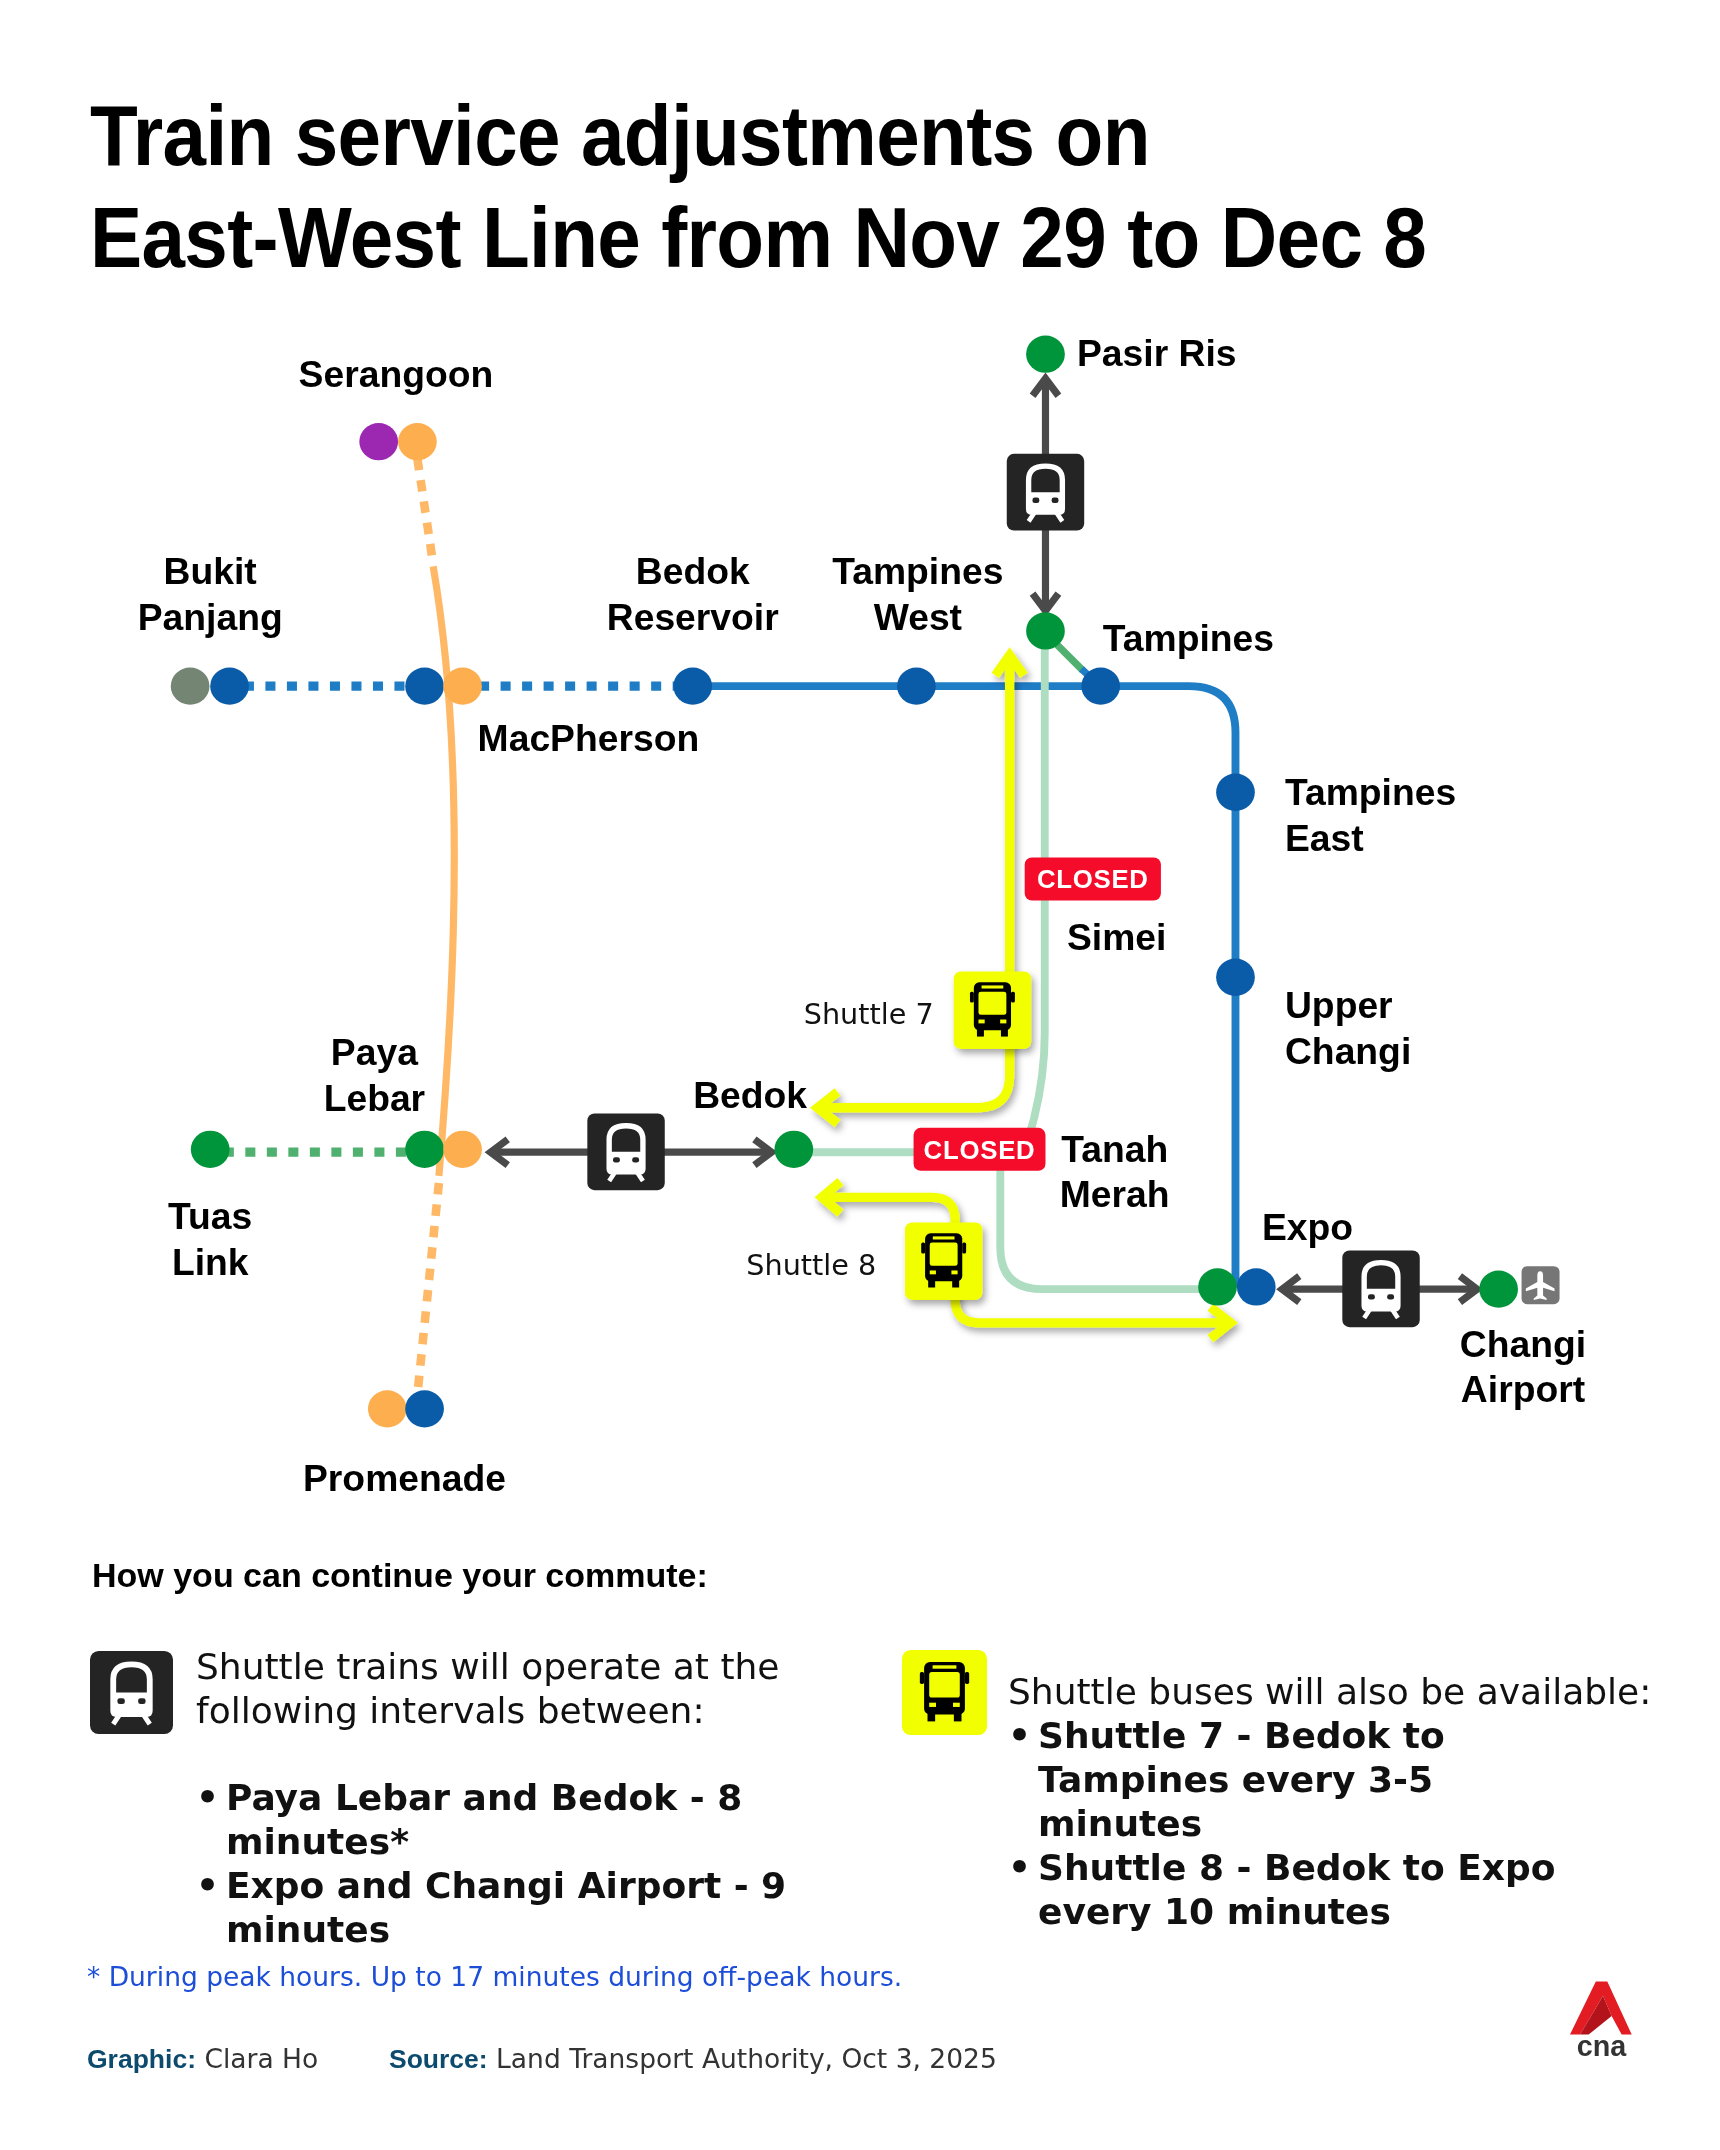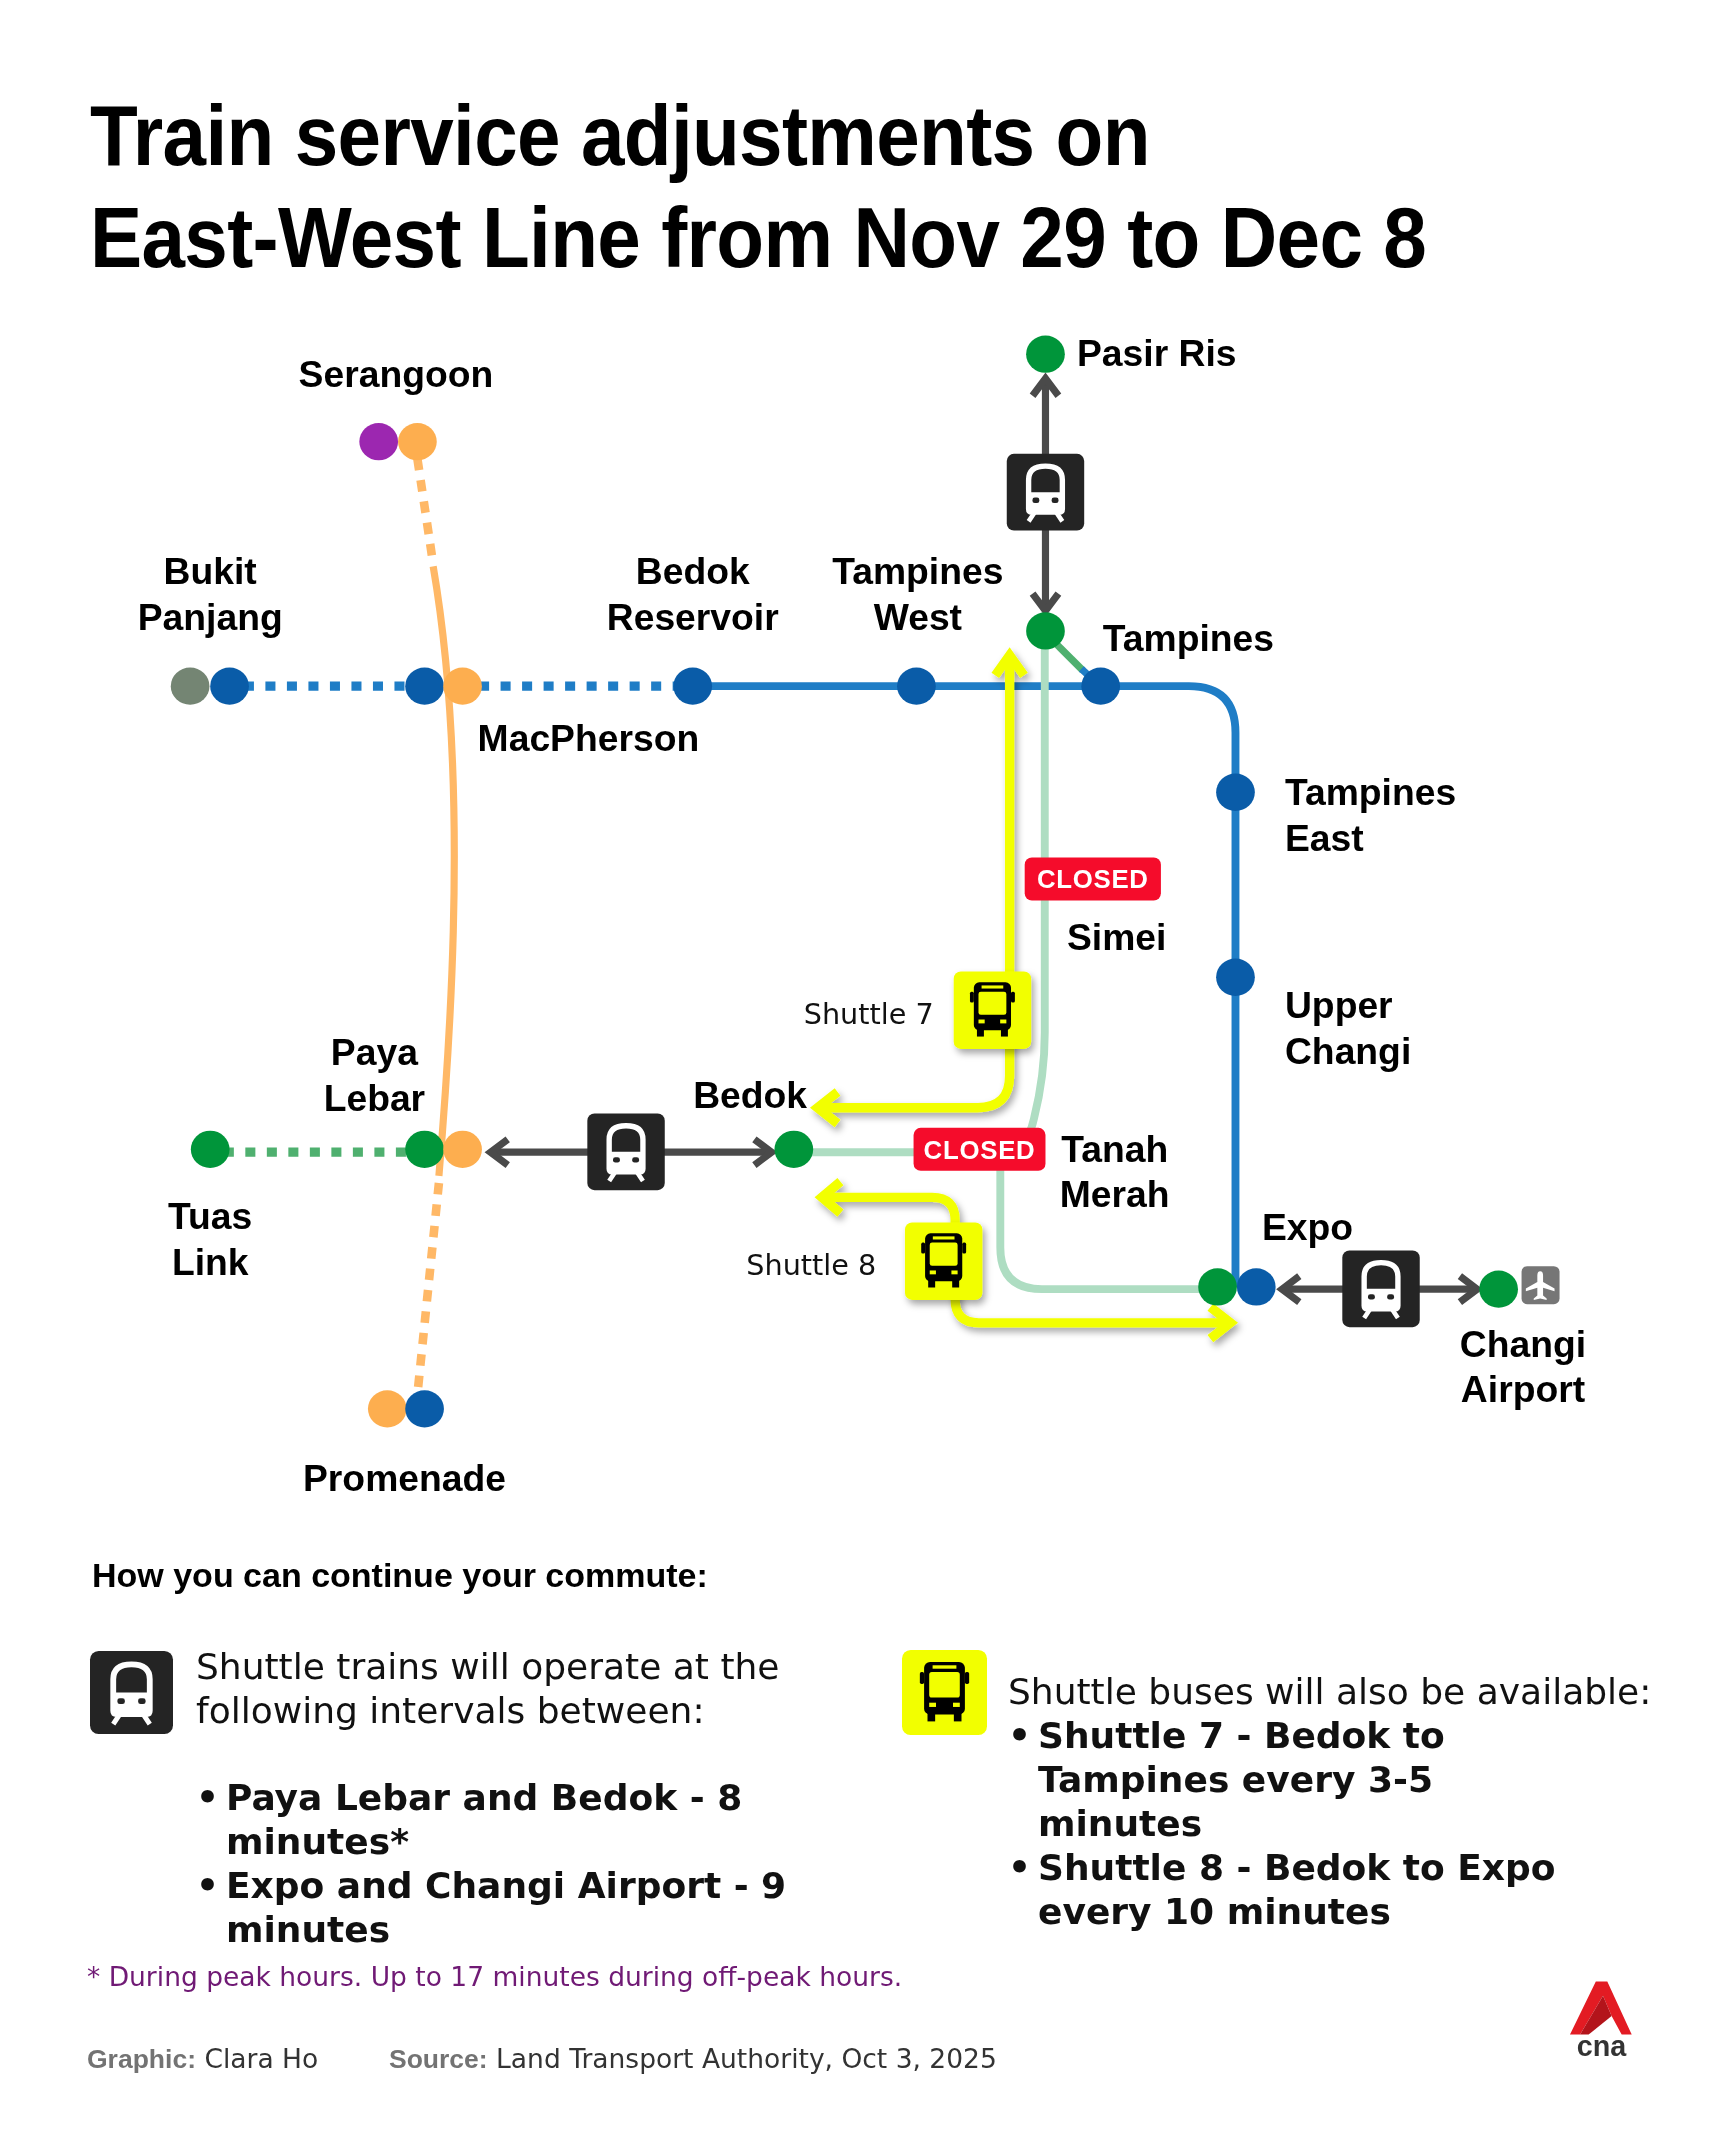--- a/index.html
+++ b/index.html
@@ -11,23 +11,23 @@
   #map { position: absolute; left: 0; top: 0; }
   .st-label { font-family: "Liberation Sans", sans-serif; font-weight: bold; font-size: 52px; fill: #000; }
   .shuttle-label { font-family: "DejaVu Sans", sans-serif; font-size: 40px; fill: #111; }
   .closed-text { font-family: "Liberation Sans", sans-serif; font-weight: bold; font-size: 36px; fill: #fff; letter-spacing: 1px; }
   .section-title { position: absolute; left: 92px; top: 1556px; font-size: 34px; font-weight: bold; margin: 0; }
   .legend { position: absolute; font-family: "DejaVu Sans", sans-serif; font-size: 36px; line-height: 44px; color: #111; }
   .legend ul { list-style: none; padding: 0; margin: 0; font-weight: bold; }
   .legend li { position: relative; padding-left: 30px; }
   .legend li::before { content: "\2022"; position: absolute; left: 0; }
   .icon-box { position: absolute; border-radius: 8.6px; }
-  .footnote { position: absolute; left: 87px; top: 1961px; font-family: "DejaVu Sans", sans-serif; font-size: 26.5px; color: #701a75; }
+  .footnote { position: absolute; left: 87px; top: 1961px; font-family: "DejaVu Sans", sans-serif; font-size: 26.5px; color: #1d4ed8; }
   .credits { position: absolute; top: 2043px; font-family: "DejaVu Sans", sans-serif; font-size: 26.5px; color: #333; }
-  .credits b { font-family: "Liberation Sans", sans-serif; color: #737373; }
+  .credits b { font-family: "Liberation Sans", sans-serif; color: #0c4a6e; }
   .logo { position: absolute; left: 1567px; top: 1980px; width: 72px; height: 79px; }
 </style>
 </head>
 <body>
 
 <h1 class="title">
   <span>Train service adjustments on</span>
   <span>East-West Line from Nov 29 to Dec 8</span>
 </h1>
 

